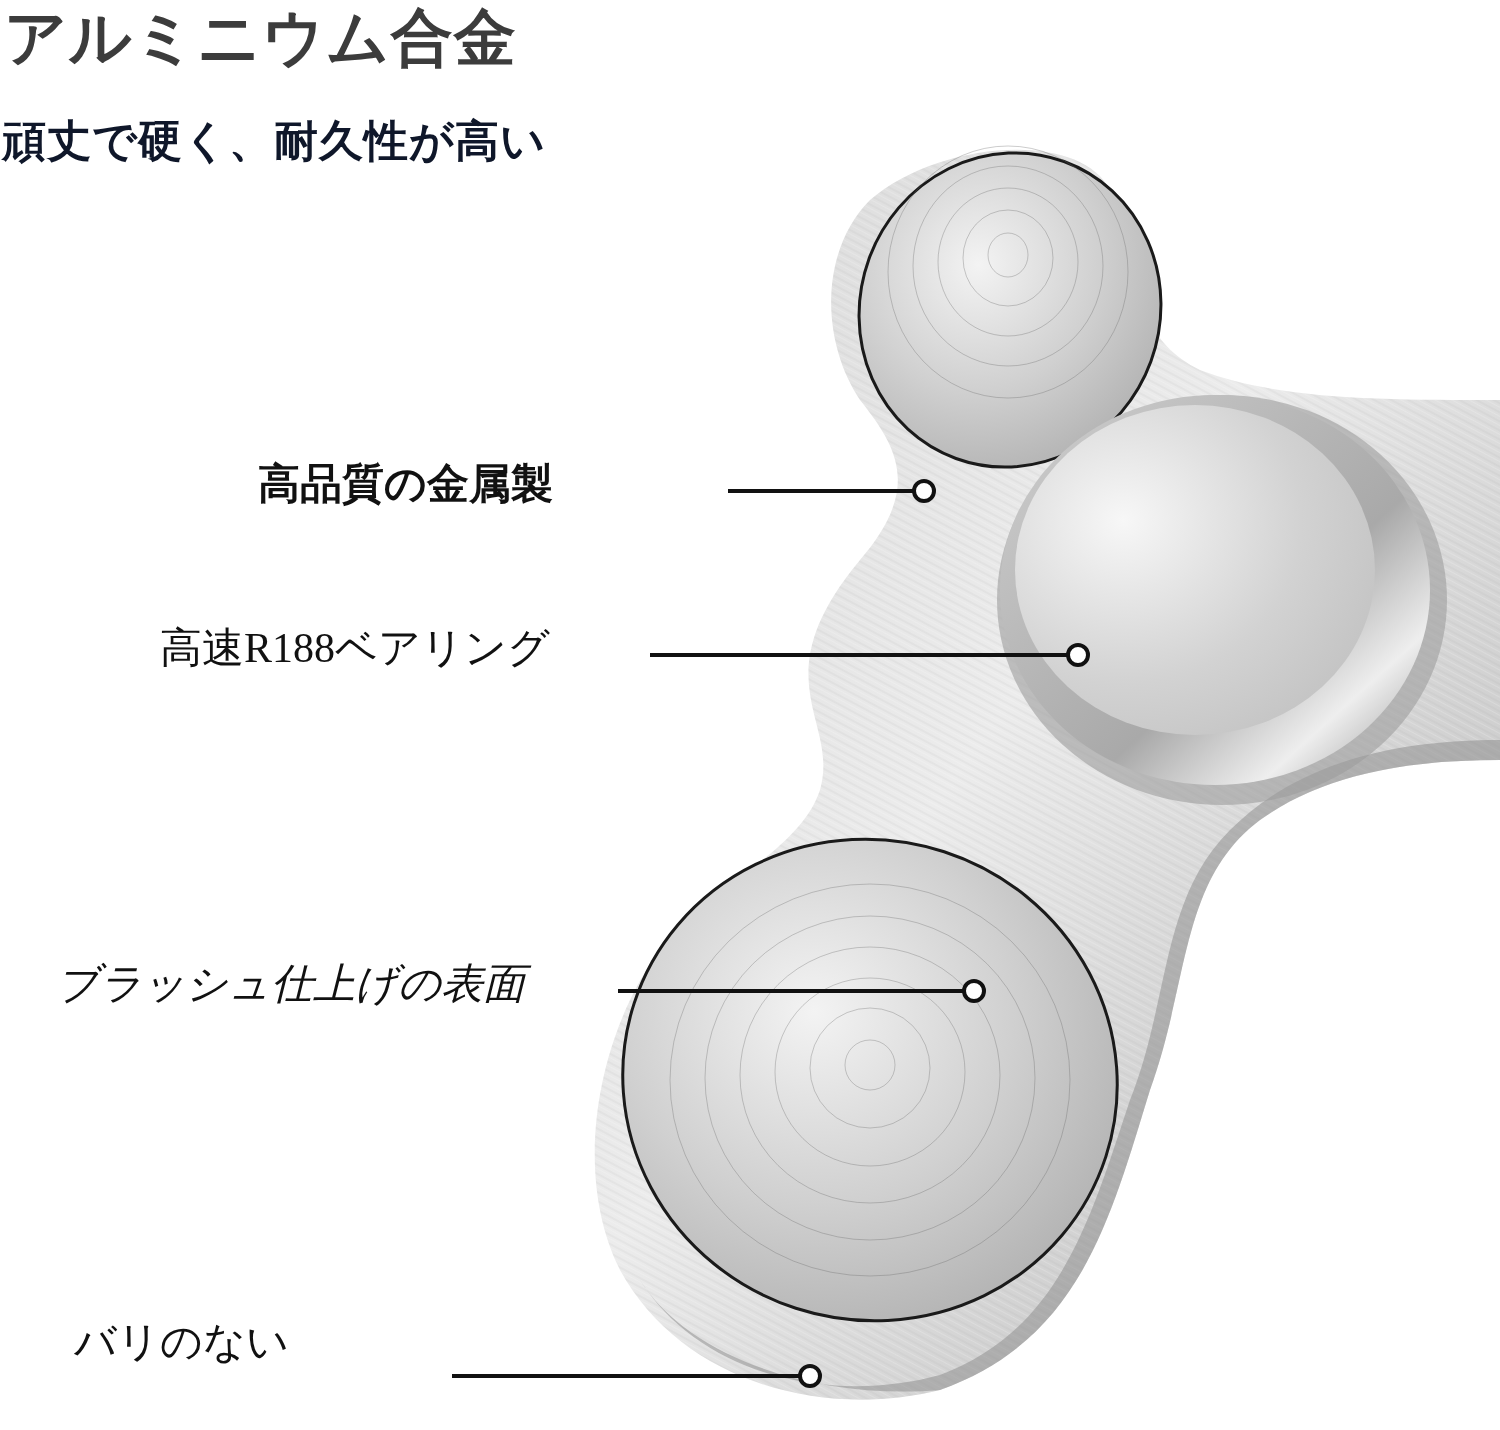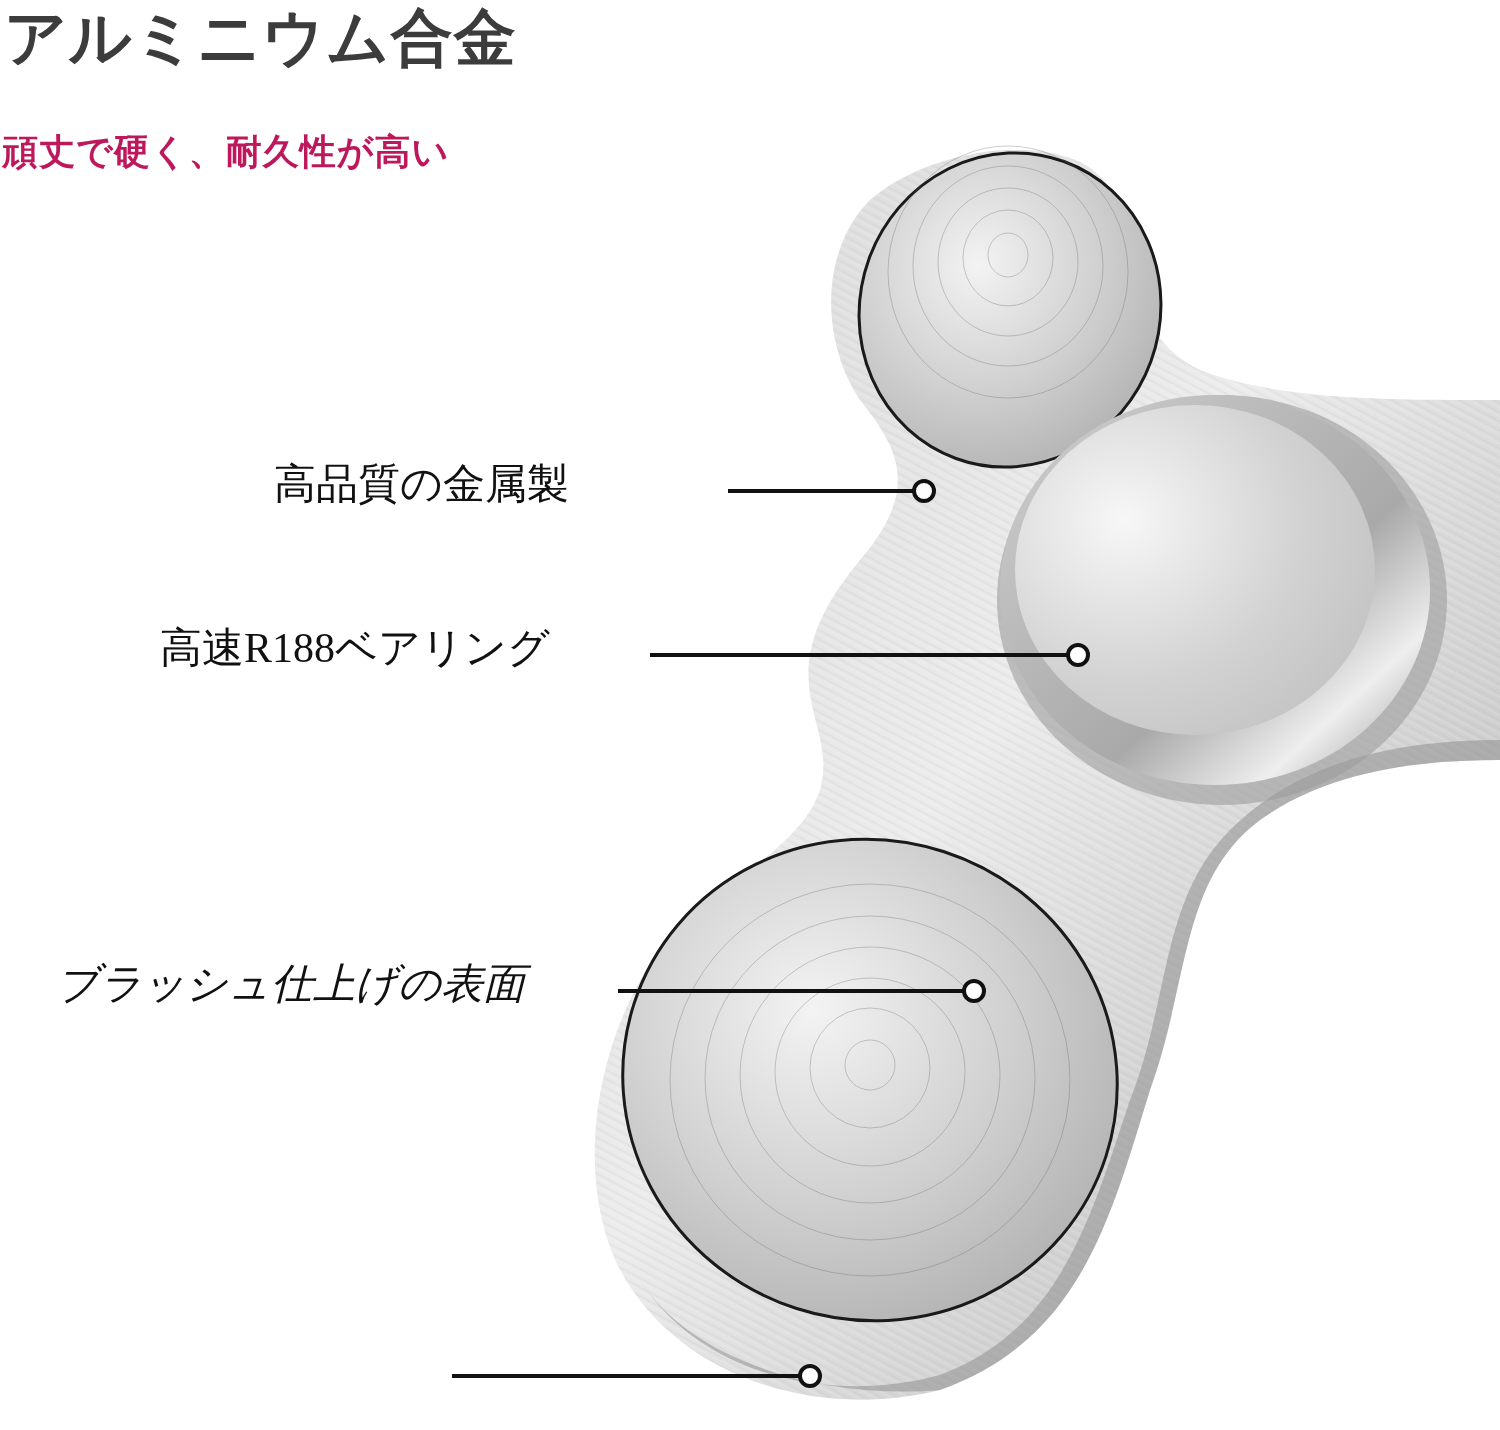--- a/index.html
+++ b/index.html
@@ -4,22 +4,22 @@
   <style>
     * { margin: 0; padding: 0; box-sizing: border-box; }
     html, body { width: 1500px; height: 1430px; background: #ffffff; overflow: hidden; }
     body { position: relative; font-family: "DejaVu Sans", "Liberation Sans", sans-serif; color: #111; }
 
     .headline {
       position: absolute; left: 4px; top: -4px;
       font-size: 62px; font-weight: bold; color: #3c3c3c; letter-spacing: 1px; white-space: nowrap;
     }
     .subline {
-      position: absolute; left: 2px; top: 128px;
-      font-size: 36px; font-weight: bold; color: #be185d; letter-spacing: 1px; white-space: nowrap;
+      position: absolute; left: 2px; top: 112px;
+      font-size: 44px; font-weight: bold; color: #0f172a; letter-spacing: 1px; white-space: nowrap;
     }
 
     .product-art { position: absolute; left: 0; top: 0; width: 1500px; height: 1430px; }
 
     .callout-label {
       position: absolute; font-size: 42px; font-weight: normal; color: #111;
       white-space: nowrap; line-height: 1.15;
     }
     .callout-label.multi { text-align: center; }
 
@@ -130,28 +130,29 @@
       <ellipse cx="870" cy="1065" rx="25" ry="25"></ellipse>
       <ellipse cx="870" cy="1068" rx="60" ry="60"></ellipse>
       <ellipse cx="870" cy="1072" rx="95" ry="94"></ellipse>
       <ellipse cx="870" cy="1075" rx="130" ry="128"></ellipse>
       <ellipse cx="870" cy="1078" rx="165" ry="162"></ellipse>
       <ellipse cx="870" cy="1080" rx="200" ry="196"></ellipse>
     </g>
   </g>
 </svg>
 
-<div class="callout-label" style="left:274px; top:460px;">高品質の金属製</div>
+<div class="callout-label" style="left:258px; top:460px;font-weight:bold;">高品質の金属製</div>
 <div class="leader-line" style="left:728px; top:489px; width:186px;"></div>
 <div class="leader-dot" style="left:912px; top:479px;"></div>
 
 <div class="callout-label" style="left:160px; top:624px;font-family:Liberation Serif, serif;">高速R188ベアリング</div>
 <div class="leader-line" style="left:650px; top:653px; width:418px;"></div>
 <div class="leader-dot" style="left:1066px; top:643px;"></div>
 
 <div class="callout-label" style="left:56px; top:960px;font-style:italic;">ブラッシュ仕上げの表面</div>
 <div class="leader-line" style="left:618px; top:989px; width:346px;"></div>
 <div class="leader-dot" style="left:962px; top:979px;"></div>
 
 <div class="callout-label multi" style="left:74px; top:1318px;">
+  <div>バリのない</div>
 </div>
 <div class="leader-line" style="left:452px; top:1374px; width:348px;"></div>
 <div class="leader-dot" style="left:798px; top:1364px;"></div>
 
 </body></html>

